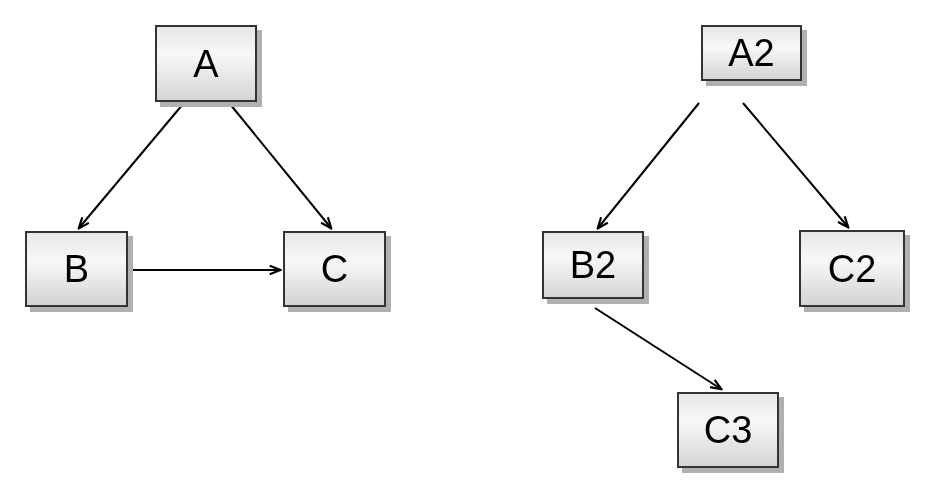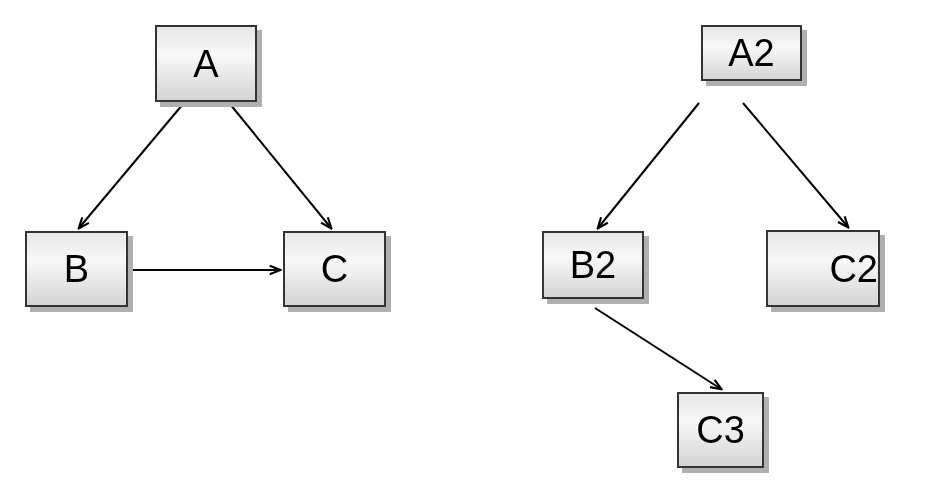--- a/index.html
+++ b/index.html
@@ -79,20 +79,20 @@
       </div>
       <div class="node" style="left: 283px; top: 231px; width: 103px; height: 76px;">
         <span class="label">C</span>
       </div>
       <div class="node" style="left: 669px; top: 25px; width: 101px; height: 56px; margin-left: 32px;">
         <span class="label">A2</span>
       </div>
       <div class="node" style="left: 542px; top: 231px; width: 102px; height: 68px;">
         <span class="label">B2</span>
       </div>
-      <div class="node" style="left: 766px; top: 230px; width: 114px; height: 77px; justify-content: flex-end;">
+      <div class="node" style="left: 799px; top: 230px; width: 106px; height: 77px;">
         <span class="label">C2</span>
       </div>
-      <div class="node" style="left: 677px; top: 392px; width: 87px; height: 76px;">
+      <div class="node" style="left: 677px; top: 392px; width: 102px; height: 76px;">
         <span class="label">C3</span>
       </div>
     </div>
 </div>
 
 </body></html>

